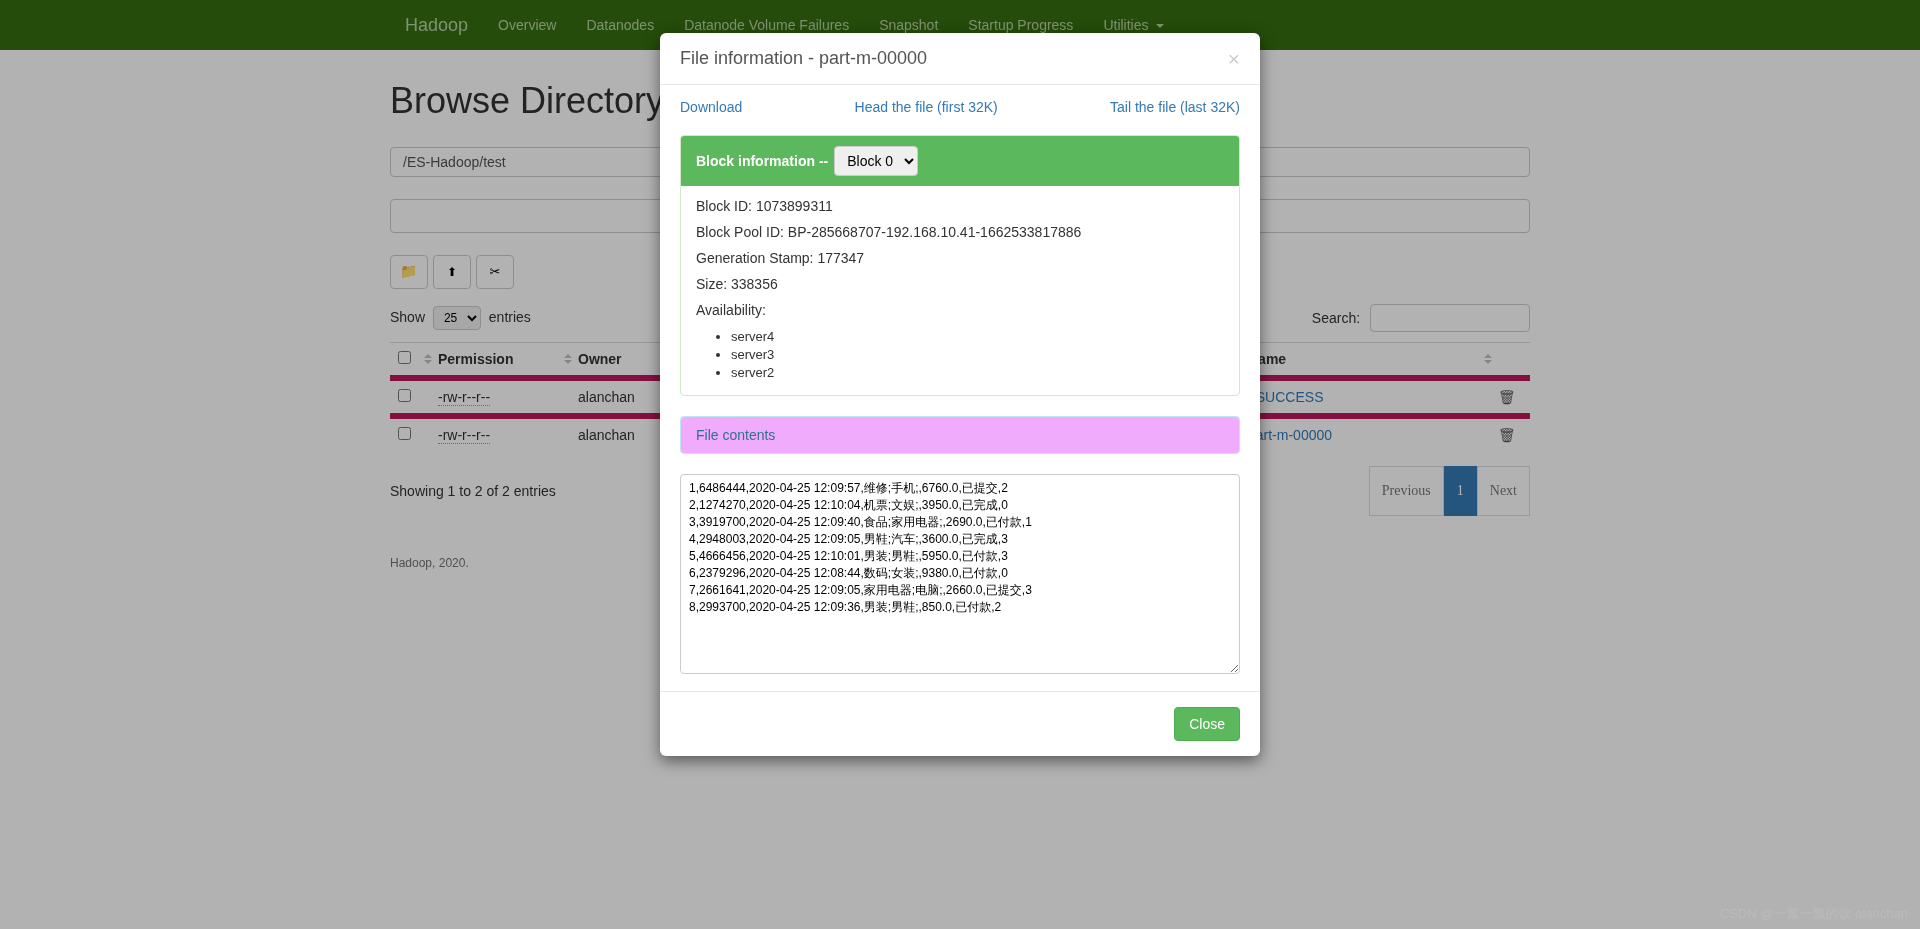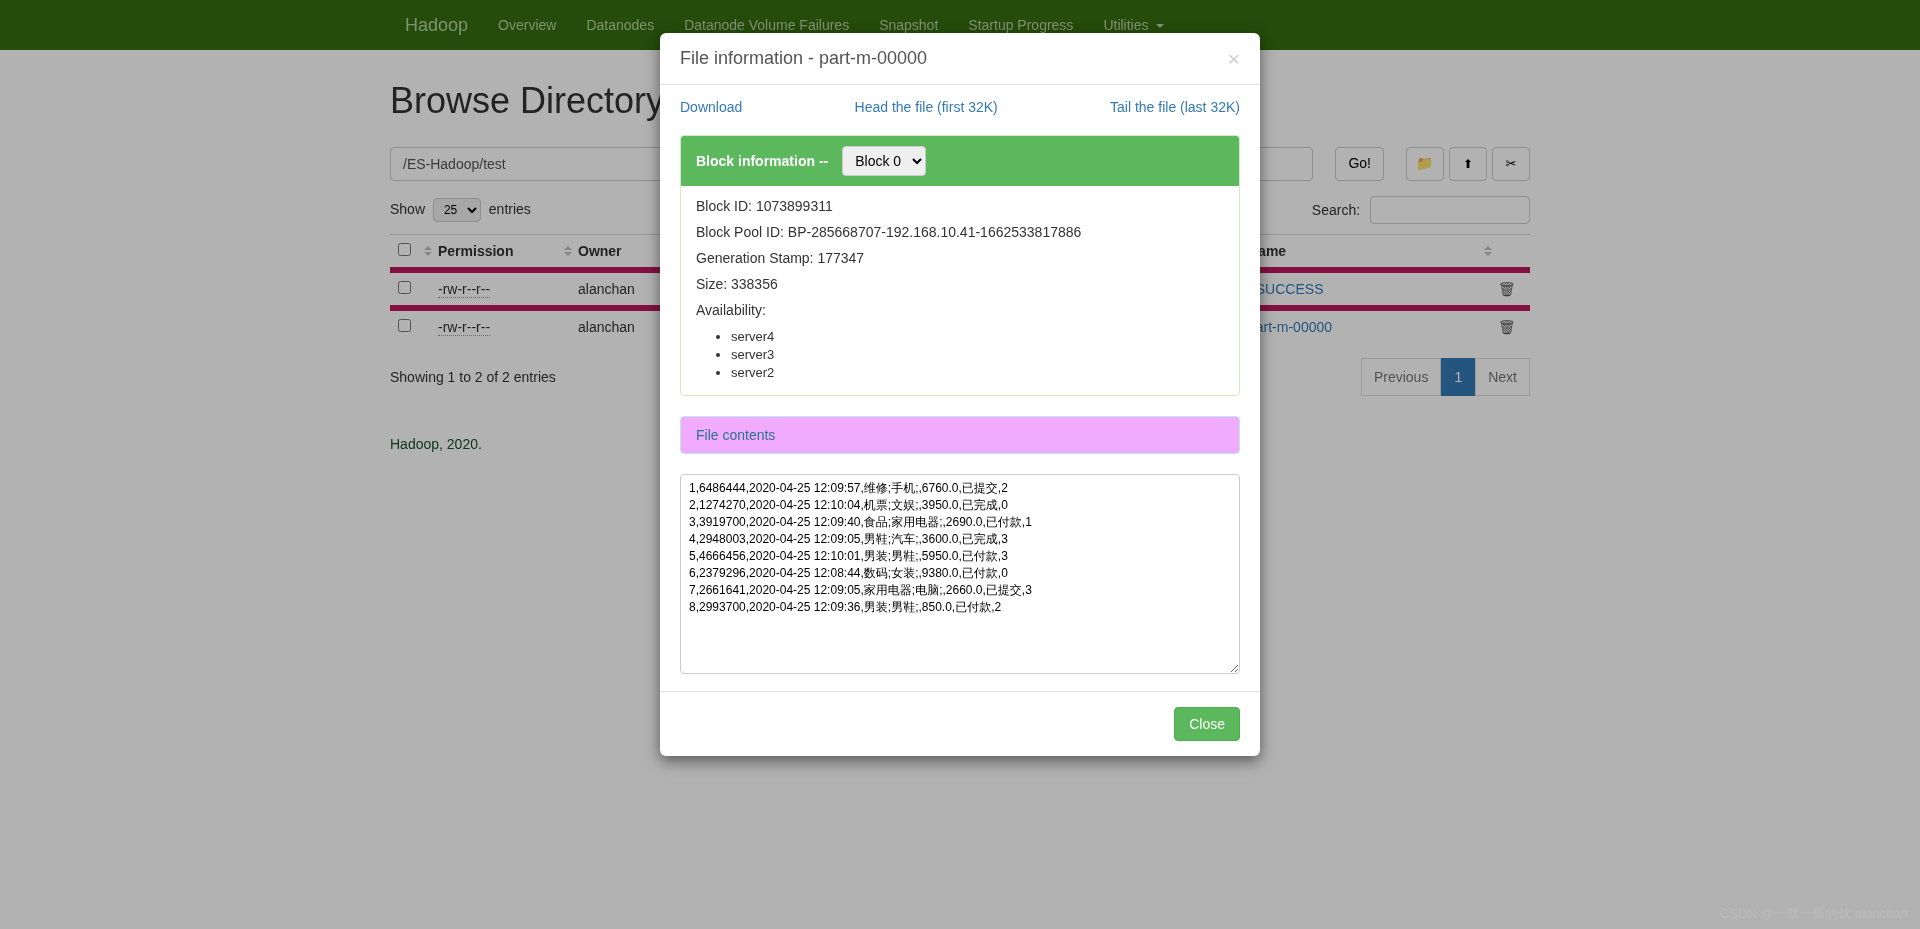--- a/index.html
+++ b/index.html
@@ -4,21 +4,21 @@
 <style>
 * { box-sizing: border-box; margin: 0; padding: 0; }
 body { font-family: "Helvetica Neue", Helvetica, Arial, sans-serif; font-size: 14px; color: #333; background: #fff; }
 .navbar { background: #356d0f; min-height: 50px; padding: 0; width: 100%; }
 .navbar-inner { max-width: 1170px; margin: 0 auto; padding: 12px 15px; display: flex; align-items: center; height: 50px; }
 .navbar-brand { color: #b5d2a2; font-size: 18px; padding: 15px; text-decoration: none; }
 .nav-item { color: #b5d2a2; padding: 15px; text-decoration: none; font-size: 14px; cursor: pointer; }
 .caret { display: inline-block; width: 0; height: 0; margin-left: 4px; vertical-align: middle; border-top: 4px solid; border-right: 4px solid transparent; border-left: 4px solid transparent; }
 .container { max-width: 1170px; margin: 0 auto; padding: 0 15px; }
 h1 { font-size: 36px; font-weight: 400; margin: 30px 0 25px; }
-.path-row { display: flex; gap: 22px; margin-bottom: 15px; }
+.path-row { display: flex; gap: 22px; margin-bottom: 15px; flex-direction: column; }
 .path-input { flex:1; padding: 6px 12px; border: 1px solid #ccc; border-radius: 4px; height: 34px; font-size: 14px; color: #555; }
 .btn { display: inline-block; padding: 6px 12px; border: 1px solid #ccc; background: #fff; border-radius: 4px; cursor: pointer; font-size: 14px; height: 34px; line-height: 1.4; }
 .btn-group { display: flex; gap: 5px; }
 .icon-box { width: 38px; display:flex; align-items:center; justify-content:center; }
 .controls-row { display: flex; justify-content: space-between; align-items: center; margin-bottom: 10px; }
 .len-select { border: 1px solid #ccc; border-radius: 4px; padding: 3px 6px; margin: 0 4px; font-size: 12px;}
 .search-input { border: 1px solid #ccc; border-radius: 4px; height: 28px; width: 160px; padding: 2px 6px; margin-left: 6px; }
 table.data { width: 100%; border-collapse: collapse; margin-bottom: 15px; }
 table.data th { text-align: left; padding: 8px; border-bottom: 2px solid #ddd; border-top: 1px solid #ddd; font-weight: 700; position: relative; }
 table.data td { padding: 8px; border-top: 6px solid #be185d; }
@@ -27,37 +27,37 @@
 .sort-ic::before { border-bottom-color: #666; top: -9px; }
 .sort-ic::after { border-top-color: #666; top: 1px; }
 .perm { border-bottom: 1px dotted #999; cursor: help; }
 .link { color: #337ab7; text-decoration: none; cursor:pointer; }
 .trash-icon::before { content: "🗑"; color: #555; font-size: 14px; }
 .folder-icon::before { content: "📁"; font-size: 14px; }
 .up-icon::before { content: "⬆"; font-size: 12px; }
 .cut-icon::before { content: "✂"; font-size: 13px; }
 .footer-row { display: flex; justify-content: space-between; align-items: center; margin-bottom: 20px; }
 .pagination { display: flex; }
-.page-btn { padding: 10px 12px; border: 1px solid #ddd; background: #fff; color: #777; }
+.page-btn { padding: 16px 12px; border: 1px solid #ddd; background: #fff; color: #777; font-family: Liberation Serif, serif; }
 .page-btn.active { background: #337ab7; color:#fff; border-color:#337ab7; }
-.hadoop-footer { margin-top: 40px; color: #14532d; font-size: 14px; }
+.hadoop-footer { margin-top: 40px; color: #737373; font-size: 12px; }
 
 
 .backdrop { position: fixed; inset:0; background: rgba(0,0,0,.3); }
 .modal { position: absolute; top: 33px; left: 50%; transform: translateX(-50%); width: 600px; background: #fff; border-radius: 6px; box-shadow: 0 5px 15px rgba(0,0,0,.5); }
 .modal-header { padding: 15px 20px; border-bottom: 1px solid #e5e5e5; display:flex; justify-content: space-between; align-items:center; }
 .modal-title { font-size: 18px; font-weight: 400; color: #555;}
 .close-x { background:none; border:none; font-size:21px; color:#ccc; cursor:pointer; line-height:1;}
 .modal-body { padding: 14px 20px; }
 .link-row { display:flex; justify-content: space-between; margin-bottom: 20px; }
 .link-row a { color: #337ab7; text-decoration:none; cursor:pointer; }
 .panel { border: 1px solid #ddd; border-radius: 4px; margin-bottom: 20px; overflow:hidden;}
 .panel.success { border-color: #d6e9c6; }
 .panel-heading { padding: 10px 15px; }
-.panel.success .panel-heading { background: #5cb85c; color:#fff; font-weight: 600; display:flex; align-items:center; gap:14px;}
+.panel.success .panel-heading { background: #5cb85c; color:#fff; font-weight: 600; display:flex; align-items:center; gap:6px;}
 .block-select { padding: 5px 8px; border-radius:4px; border:1px solid #ccc; font-size:14px;}
 .panel-body { padding: 12px 15px; font-size: 14px; color:#333; }
 .panel-body div { margin-bottom: 10px; }
 .panel-body ul { margin-left: 35px; margin-top: 5px; list-style: disc;}
 .panel-body ul li { font-size: 13px; line-height:1.4;}
 .panel.info { border-color: #bce8f1; }
 .panel.info .panel-heading { background: #f0abfc; color:#31708f;}
 .file-textarea { width: 100%; height: 200px; border:1px solid #ccc; border-radius:4px; padding: 5px 8px; font-family: sans-serif; font-size: 12px; resize:vertical; overflow-y:scroll;}
 .modal-footer { padding: 15px 20px; border-top: 1px solid #e5e5e5; text-align:right;}
 .btn-success { background:#5cb85c; color:#fff; border-color:#4cae4c; padding: 7px 14px; border-radius:4px;}

